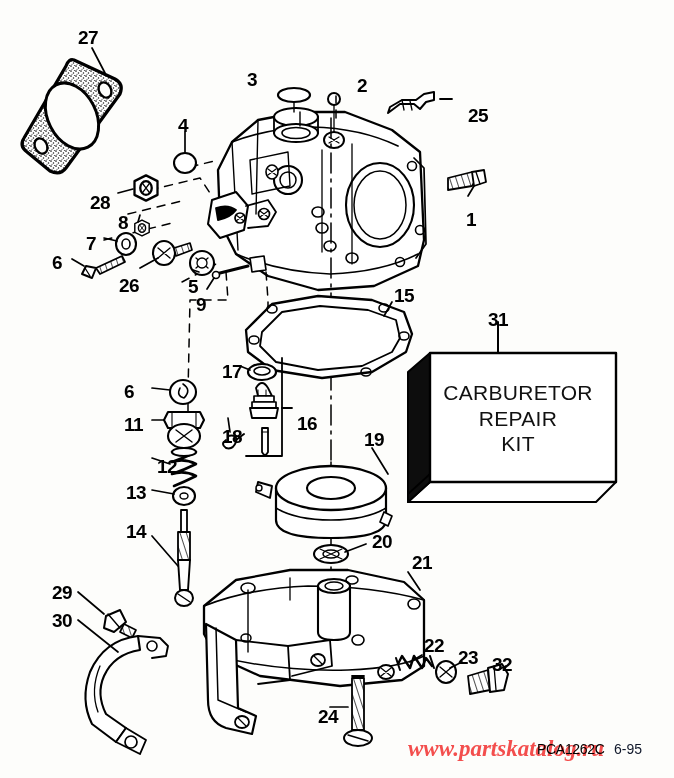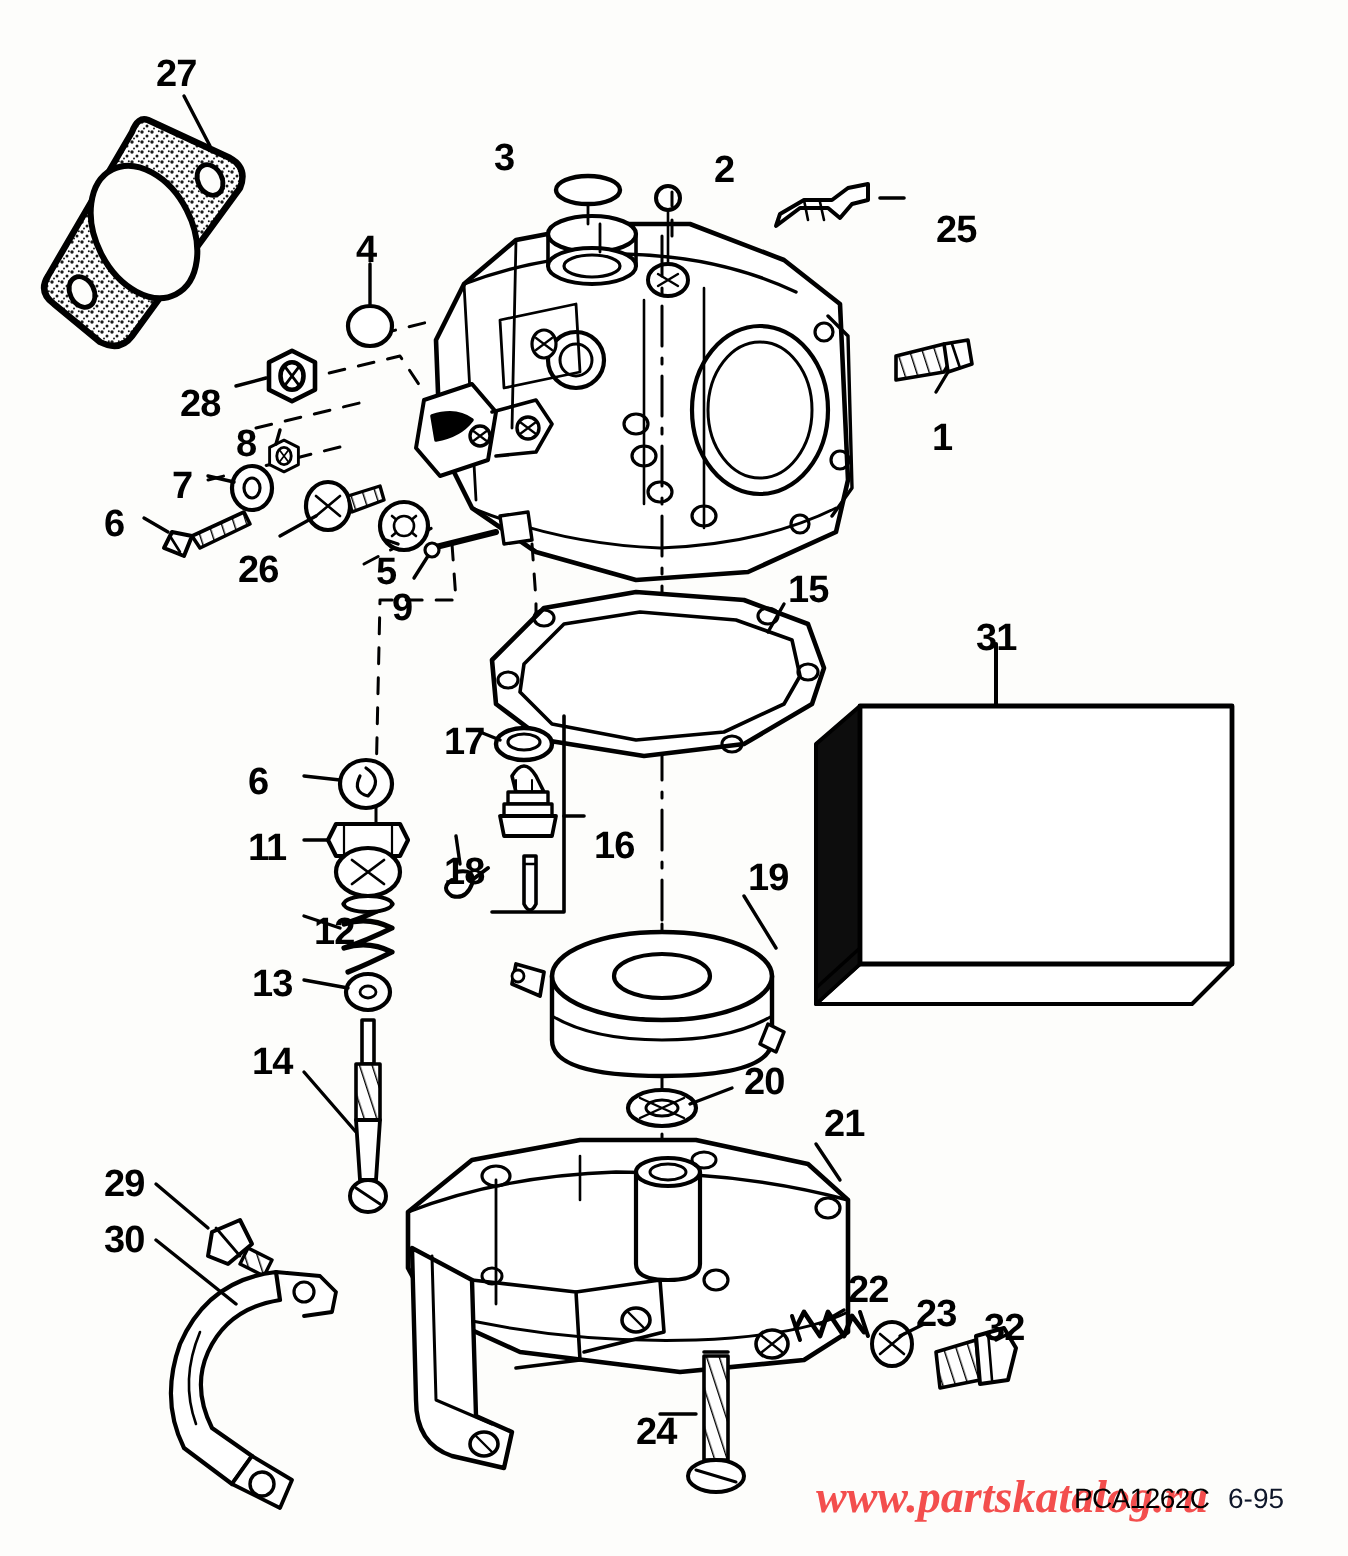--- a/index.html
+++ b/index.html
@@ -440,41 +440,46 @@
         <path d="M408,502 L430,482 L616,482 L596,502 Z" fill="#ffffff" stroke="#000" stroke-width="2"></path>
         <path d="M408,494 L430,474 L616,474 L616,482 L430,482 L408,502 Z" fill="#0d0d0d"></path>
 
         <path d="M430,353 L616,353 L616,482 L430,482 Z" fill="#ffffff" stroke="#000" stroke-width="2.4"></path>
       </g>
       <path d="M498,322 L498,352" stroke-width="2"></path>
 
     </g>
   </svg>
 
+  <div id="kit-label">
+    <div>CARBURETOR</div>
+    <div>REPAIR</div>
+    <div>KIT</div>
+  </div>
 
   <div id="callout-layer">
       <div class="callout" style="left: 466px; top: 210px;">1</div>
       <div class="callout" style="left: 357px; top: 76px;">2</div>
       <div class="callout" style="left: 247px; top: 70px;">3</div>
       <div class="callout" style="left: 178px; top: 116px;">4</div>
       <div class="callout" style="left: 188px; top: 277px;">5</div>
       <div class="callout" style="left: 52px; top: 253px;">6</div>
       <div class="callout" style="left: 86px; top: 234px;">7</div>
       <div class="callout" style="left: 118px; top: 213px;">8</div>
       <div class="callout" style="left: 196px; top: 295px;">9</div>
       <div class="callout" style="left: 124px; top: 382px;">6</div>
       <div class="callout" style="left: 124px; top: 415px;">11</div>
       <div class="callout" style="left: 122px; top: 457px; margin-left: 35px;">12</div>
       <div class="callout" style="left: 126px; top: 483px;">13</div>
       <div class="callout" style="left: 126px; top: 522px;">14</div>
       <div class="callout" style="left: 394px; top: 286px;">15</div>
       <div class="callout" style="left: 297px; top: 414px; text-align: center;">16</div>
       <div class="callout" style="left: 222px; top: 362px;">17</div>
       <div class="callout" style="left: 222px; top: 405px; margin-top: 22px;">18</div>
-      <div class="callout" style="left: 364px; top: 430px; margin-left: 10px;">19</div>
+      <div class="callout" style="left: 364px; top: 430px;">19</div>
       <div class="callout" style="left: 372px; top: 532px;">20</div>
       <div class="callout" style="left: 412px; top: 553px;">21</div>
       <div class="callout" style="left: 424px; top: 636px;">22</div>
       <div class="callout" style="left: 458px; top: 648px;">23</div>
       <div class="callout" style="left: 318px; top: 707px; text-align: center;">24</div>
       <div class="callout" style="left: 468px; top: 106px; text-align: center;">25</div>
       <div class="callout" style="left: 119px; top: 276px;">26</div>
       <div class="callout" style="left: 78px; top: 28px;">27</div>
       <div class="callout" style="left: 90px; top: 193px;">28</div>
       <div class="callout" style="left: 52px; top: 583px;">29</div>

